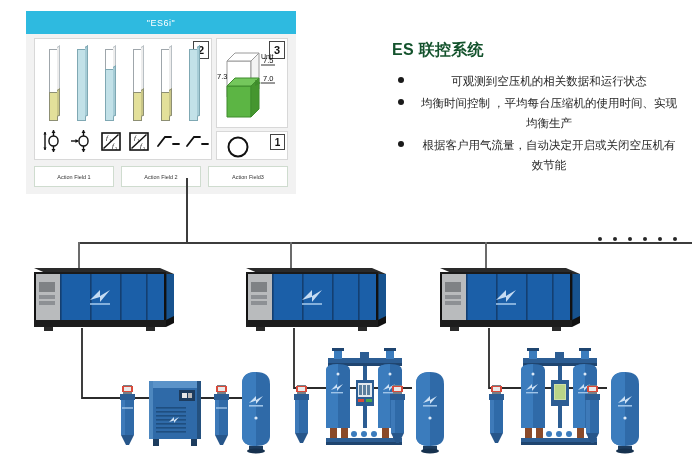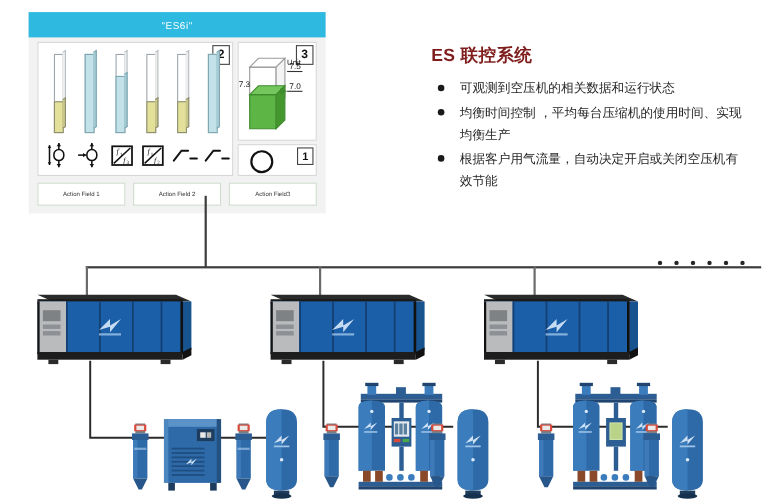--- a/index.html
+++ b/index.html
@@ -105,24 +105,24 @@
     background:#ffffff;border:1px solid #cfdccf;box-sizing:border-box;
     font-size:5.5px;color:#333;
     display:flex;align-items:center;justify-content:center;
   }
 
   
   #info{
     left:392px;top:40px;width:288px;
   }
   #info-title{
-    font-size:16px;font-weight:bold;color:#7f1d1d;margin:0 0 10px 0;
+    font-size:16px;font-weight:bold;color:#14532d;margin:0 0 10px 0;
     letter-spacing:.3px;
   }
-  #info ul{list-style:none;margin:0;padding:0;}
+  #info ul{list-style:none;margin:0;padding:0;text-align:center;}
   #info li{
     position:relative;padding-left:26px;
     font-size:11.5px;line-height:20px;color:#262626;
     margin-bottom:2px;
   }
   #info li .dot{
     position:absolute;left:6px;top:6px;width:6px;height:6px;
     background:#1a1a1a;border-radius:50%;
   }
 

